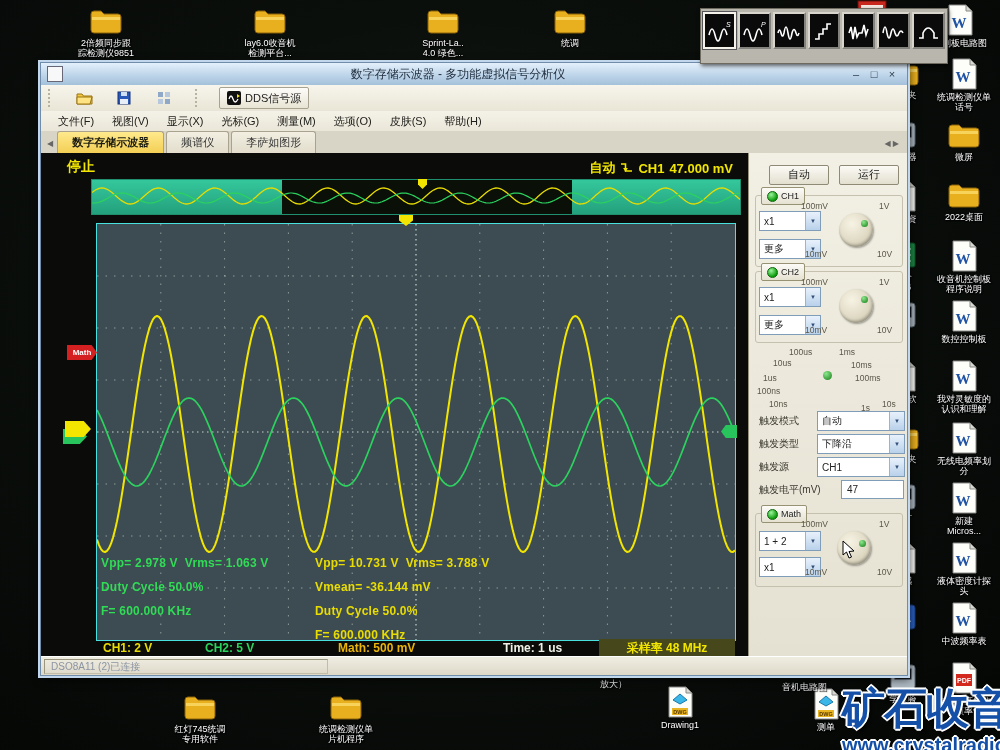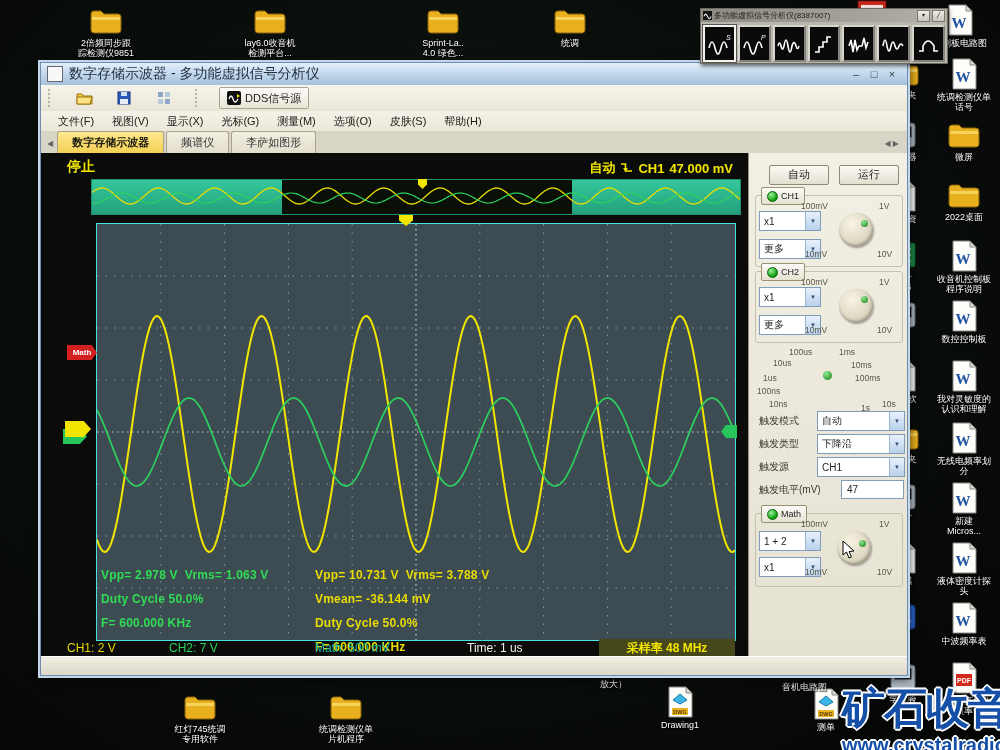--- a/index.html
+++ b/index.html
@@ -21,21 +21,21 @@
     font-size:6px;line-height:8px;text-align:center;color:#222;}
   #ddsbar .dbtns{display:flex;gap:2px;padding:3px 2px;}
   .wavebtn{width:32px;height:33px;background:#0a0a0a;border:2px outset #d8d5cc;display:flex;align-items:center;justify-content:center;}
   .wavebtn.sel{border:2px solid #f4f2ea;box-shadow:0 0 0 1px #555;}
   
   #win{position:absolute;left:40px;top:62px;width:866px;height:612px;z-index:5;
     background:#ece9d8;border:1px solid #6f8cab;box-shadow:0 0 0 2px #c3d7ec,2px 3px 9px rgba(0,0,0,.7);}
   #titlebar{position:absolute;left:0;top:0;right:0;height:22px;
     background:linear-gradient(#e4f0fb,#bed5ea 55%,#a4c1da);display:flex;align-items:center;padding:0 6px;}
   #titlebar .wicon{width:14px;height:14px;background:#f8f8f8;border:1px solid #667;margin-right:6px;flex:0 0 auto;}
-  #titlebar .ttl{flex:1;font-size:14px;color:#1e2c3c;}
+  #titlebar .ttl{flex:1;text-align:center;font-size:12px;color:#1e2c3c;}
   #titlebar .wbtn{width:18px;text-align:center;font-size:11px;color:#30404f;cursor:default;}
   #toolbar{position:absolute;left:0;top:22px;right:0;height:26px;background:linear-gradient(#f7f5ec,#e9e5d6);
     border-bottom:1px solid #cfcaba;display:flex;align-items:center;padding:0 4px;gap:16px;}
   .grip{width:3px;height:18px;border-left:2px dotted #b8b2a0;margin:0 3px;}
   .tico{width:22px;height:20px;border:1px solid transparent;display:flex;align-items:center;justify-content:center;}
   #ddsbtn{height:20px;display:flex;align-items:center;gap:4px;padding:0 7px;font-size:11px;color:#222;
     background:linear-gradient(#fdfcf8,#e8e4d4);border:1px solid #a8a390;border-radius:2px;}
   #menubar{position:absolute;left:0;top:48px;right:0;height:20px;background:linear-gradient(#f4f2e8,#eae6d8);
     border-bottom:1px solid #d4cfc0;display:flex;align-items:center;padding-left:8px;}
   .mitem{font-size:11px;color:#20201c;padding:2px 9px;}
@@ -60,25 +60,25 @@
     clip-path:polygon(0 0,100% 0,100% 50%,50% 100%,0 50%);}
   #mathtag{position:absolute;left:20px;top:192px;width:30px;height:15px;background:#d42020;color:#fff;
     font-size:8px;font-weight:bold;text-align:center;line-height:15px;
     clip-path:polygon(0 0,82% 0,100% 50%,82% 100%,0 100%);}
   #charrow-g{position:absolute;left:16px;top:276px;width:24px;height:15px;background:#28c45c;
     clip-path:polygon(0 0,70% 0,100% 50%,70% 100%,0 100%);}
   #charrow-y{position:absolute;left:18px;top:268px;width:26px;height:16px;background:#f2e600;
     clip-path:polygon(0 0,72% 0,100% 50%,72% 100%,0 100%);}
   #rarrow-g{position:absolute;left:674px;top:272px;width:16px;height:13px;background:#28c45c;
     clip-path:polygon(100% 0,30% 0,0 50%,30% 100%,100% 100%);}
-  .meas{position:absolute;font-size:12px;font-weight:bold;letter-spacing:.2px;margin-top:12px;}
+  .meas{position:absolute;font-size:12px;font-weight:bold;letter-spacing:.2px;}
   .meas div{height:24px;line-height:24px;white-space:pre;}
   #measG{left:54px;top:398px;color:#30dc55;}
   #measY{left:268px;top:398px;color:#e8dc00;}
-  .chstat{position:absolute;top:488px;font-size:12px;font-weight:normal;}
+  .chstat{position:absolute;top:488px;font-size:12px;font-weight:bold;margin-left:36px;}
   #samplebox{position:absolute;right:8px;top:486px;width:136px;height:18px;background:#47471c;
     color:#f2e600;font-size:12px;font-weight:bold;text-align:center;line-height:18px;}
   
   #rpanel{position:absolute;right:0;top:0;width:158px;bottom:0;background:linear-gradient(#f2efe4,#e5e1d2);
     border-left:1px solid #97927e;}
   .pbtn{position:absolute;height:18px;background:linear-gradient(#fbfaf5,#e3dfcf);border:1px solid #8f8a76;
     border-radius:2px;font-size:11px;color:#222;text-align:center;line-height:17px;}
   .grp{position:absolute;border:1px solid #c6c1ae;border-radius:3px;}
   .ledbtn{position:absolute;height:16px;padding:0 5px;display:flex;align-items:center;gap:3px;
     background:linear-gradient(#fcfbf7,#e5e1d1);border:1px solid #979274;border-radius:2px;font-size:9px;color:#222;}
@@ -111,29 +111,20 @@
   #wm .url{font-size:20px;margin-top:-4px;
     text-shadow:-2px 0 #fff,2px 0 #fff,0 -2px #fff,0 2px #fff,-1px -1px #fff,1px 1px #fff,1px -1px #fff,-1px 1px #fff,3px 3px 3px rgba(0,0,0,.8);}
   #cursor{position:absolute;left:842px;top:540px;z-index:9;}
 </style>
 </head>
 <body>
 
 <div id="desktop">
 
   <div id="ddsbar">
-    <div class="dtitle">
-      <svg width="9" height="9" viewBox="0 0 10 10">
-          <rect x="0" y="0" width="10" height="10" fill="#111"></rect>
-          <path d="M1 6 Q3 1 5 6 T9 6" stroke="#fff" fill="none" stroke-width="1.2"></path>
-        </svg>
-      <span class="txt">多功能虚拟信号分析仪(8387007)</span>
-      <span class="tbn">▾</span>
-      <span class="tbn">╱</span>
-    </div>
     <div class="dbtns" id="ddsbtns">
         <div class="wavebtn sel">
           <svg width="24" height="24" viewBox="0 0 24 24">
             <path d="M2 16 Q5 4 8 16 Q11 28 14 16 Q17 4 20 16" stroke="#fff" fill="none" stroke-width="1.6"></path>
             <text x="19" y="8" font-size="7" fill="#fff" font-style="italic">S</text>
           </svg>
         </div>
         <div class="wavebtn">
           <svg width="24" height="24" viewBox="0 0 24 24">
             <path d="M2 16 Q5 4 8 16 Q11 28 14 16 Q17 4 20 16" stroke="#fff" fill="none" stroke-width="1.6"></path>
@@ -550,22 +541,22 @@
           <div>F= 600.000 KHz</div>
         </div>
         <div class="meas" id="measY">
           <div>Vpp= 10.731 V  Vrms= 3.788 V</div>
           <div>Vmean= -36.144 mV</div>
           <div>Duty Cycle 50.0%</div>
           <div>F= 600.000 KHz</div>
         </div>
 
         <span class="chstat" style="left:20px;color:#e8dc00;">CH1: 2 V</span>
-        <span class="chstat" style="left:122px;color:#2cd25e;">CH2: 7 V</span>
-        <span class="chstat" style="left:268px;color:#14b8a6;">Math: 500 mV</span>
+        <span class="chstat" style="left:122px;color:#2cd25e;">CH2: 5 V</span>
+        <span class="chstat" style="left:255px;color:#eab308;">Math: 500 mV</span>
         <span class="chstat" style="left:420px;color:#f0f0e8;">Time: 1 us</span>
         <span id="samplebox">采样率 48 MHz</span>
       </div>
 
       <div id="rpanel">
         <span class="pbtn" style="left:20px;top:12px;width:58px;">自动</span>
         <span class="pbtn" style="left:90px;top:12px;width:58px;">运行</span>
 
         <div class="grp" style="left:6px;top:42px;width:146px;height:70px;"></div>
         <span class="ledbtn" style="left:12px;top:34px;">
@@ -656,20 +647,21 @@
         <span class="klabel" style="left:130px;top:366px;">1V</span>
         <span class="klabel" style="left:56px;top:414px;">10mV</span>
         <span class="klabel" style="left:128px;top:414px;">10V</span>
         <span class="knob" style="left:88px;top:378px;">
             <span class="kdot" style="left:22px;top:9px;"></span>
           </span>
       </div>
     </div>
 
     <div id="statusbar">
+      <span class="cell" id="sb-dev">DSO8A11 (2)已连接</span>
     </div>
   </div>
 
   <div id="wm">
     <div class="big">矿石收音机</div>
     <div class="url">www.crystalradio.cn</div>
   </div>
 
   <svg id="cursor" width="16" height="20" viewBox="0 0 16 20">
     <path d="M1 1 L1 15 L4.5 12 L7 18 L9.5 17 L7 11.5 L12 11 Z" fill="#fff" stroke="#000" stroke-width="1"></path>

